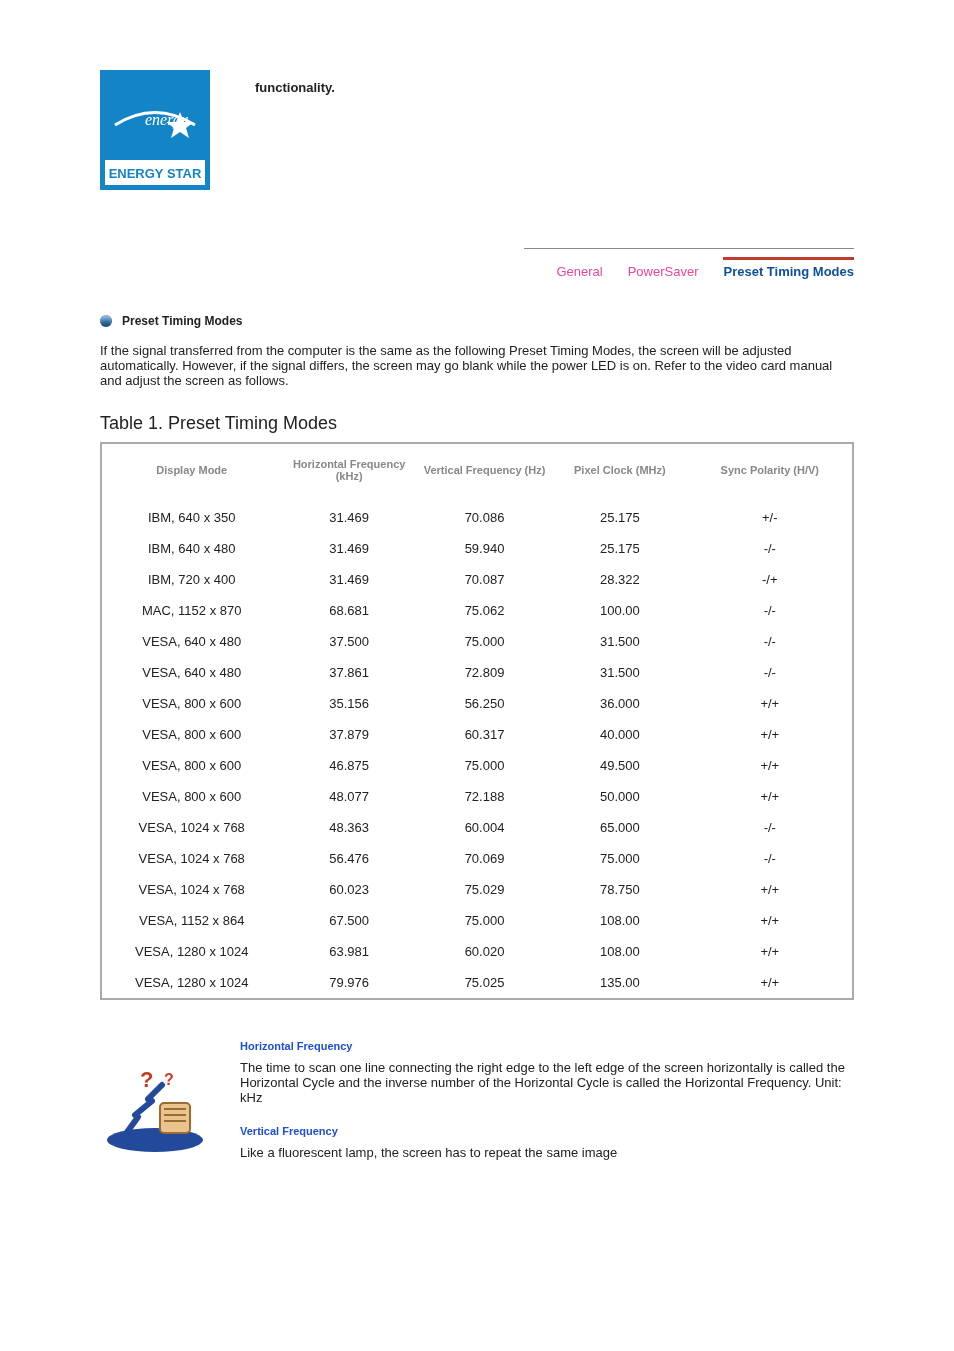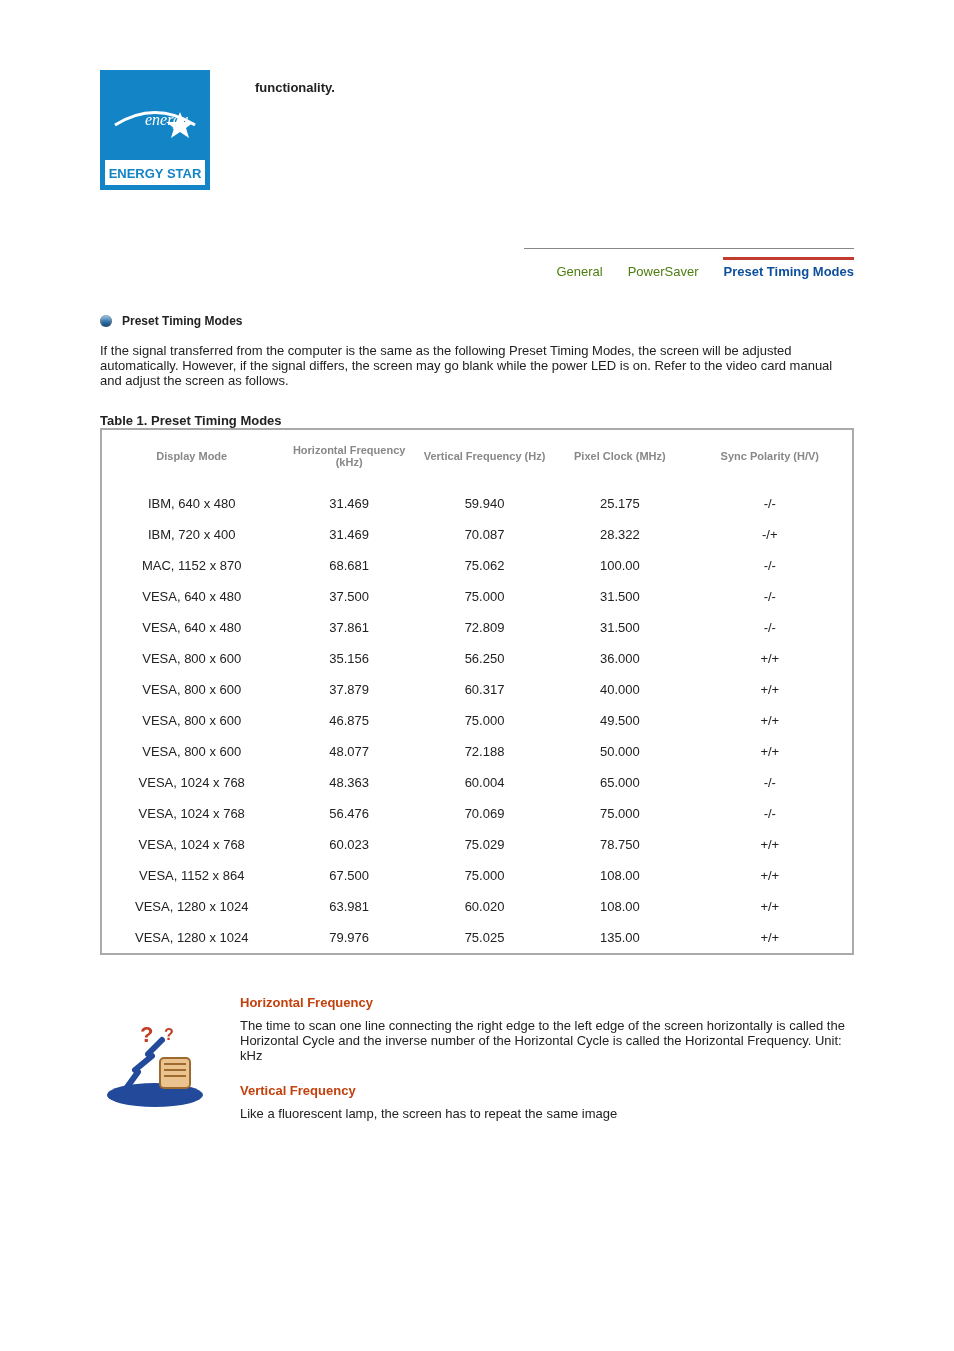--- a/index.html
+++ b/index.html
@@ -37,44 +37,45 @@
     border-top: 1px solid #888;
     margin-top: 55px;
     width: 330px;
     margin-left: auto;
     height: 30px;
   }
   .tab {
     margin-left: 25px;
     font-size: 13px;
   }
-  .tab.inactive { color: #4d7c0f; }
+  .tab.inactive { color: #ec4899; }
   .tab.active   { color: #0d4f9c; font-weight: bold; border-top: 3px solid #c13c2e; margin-top:-2px; padding-top:4px;}
   .section-title {
     display: flex;
     align-items: center;
     gap: 10px;
     margin-top: 35px;
     font-size: 12px;
     font-weight: bold;
     color: #222;
   }
   .bullet-icon {
     width: 12px; height: 12px;
     border-radius: 50%;
     background: #2a78b8;
     box-shadow: inset 0 -3px 4px rgba(0,0,0,0.4), inset 0 3px 4px rgba(255,255,255,0.6);
   }
   .body-text {
     margin-top: 15px;
   }
   .table-caption {
-    font-weight: bold;
-    font-size: 13px;
+    font-weight: normal;
+    font-size: 18px;
     margin-top: 25px;
+    margin-bottom: 8px;
   }
   table.tm {
     width: 100%;
     border-collapse: collapse;
     border-left: 2px solid #aaa;
     border-right: 2px solid #aaa;
     border-bottom: 2px solid #aaa;
     border-top: 2px solid #aaa;
   }
   table.tm th {
@@ -96,22 +97,22 @@
     align-items: flex-start;
     gap: 30px;
     margin-top: 40px;
   }
   .foot-icon {
     width: 110px;
     flex-shrink: 0;
     margin-top: 25px;
   }
   .foot-text h4 {
-    color: #c2410c;
-    font-size: 13px;
+    color: #1d4ed8;
+    font-size: 11px;
     font-weight: bold;
     margin: 0 0 8px 0;
   }
   .foot-text p { margin: 0 0 20px 0; }
 </style>
 </head>
 <body>
 
 <div class="wrap">
 
@@ -150,20 +151,27 @@
     <thead>
       <tr>
         <th style="width:24%">Display Mode</th>
         <th style="width:18%">Horizontal Frequency (kHz)</th>
         <th style="width:18%">Vertical Frequency (Hz)</th>
         <th style="width:18%">Pixel Clock (MHz)</th>
         <th style="width:22%">Sync Polarity (H/V)</th>
       </tr>
     </thead>
     <tbody id="timing-body">
+        <tr>
+          <td class="first">IBM, 640 x 350</td>
+          <td>31.469</td>
+          <td>70.086</td>
+          <td>25.175</td>
+          <td>+/-</td>
+        </tr>
         <tr>
           <td class="first">IBM, 640 x 480</td>
           <td>31.469</td>
           <td>59.940</td>
           <td>25.175</td>
           <td>-/-</td>
         </tr>
         <tr>
           <td class="first">IBM, 720 x 400</td>
           <td>31.469</td>

